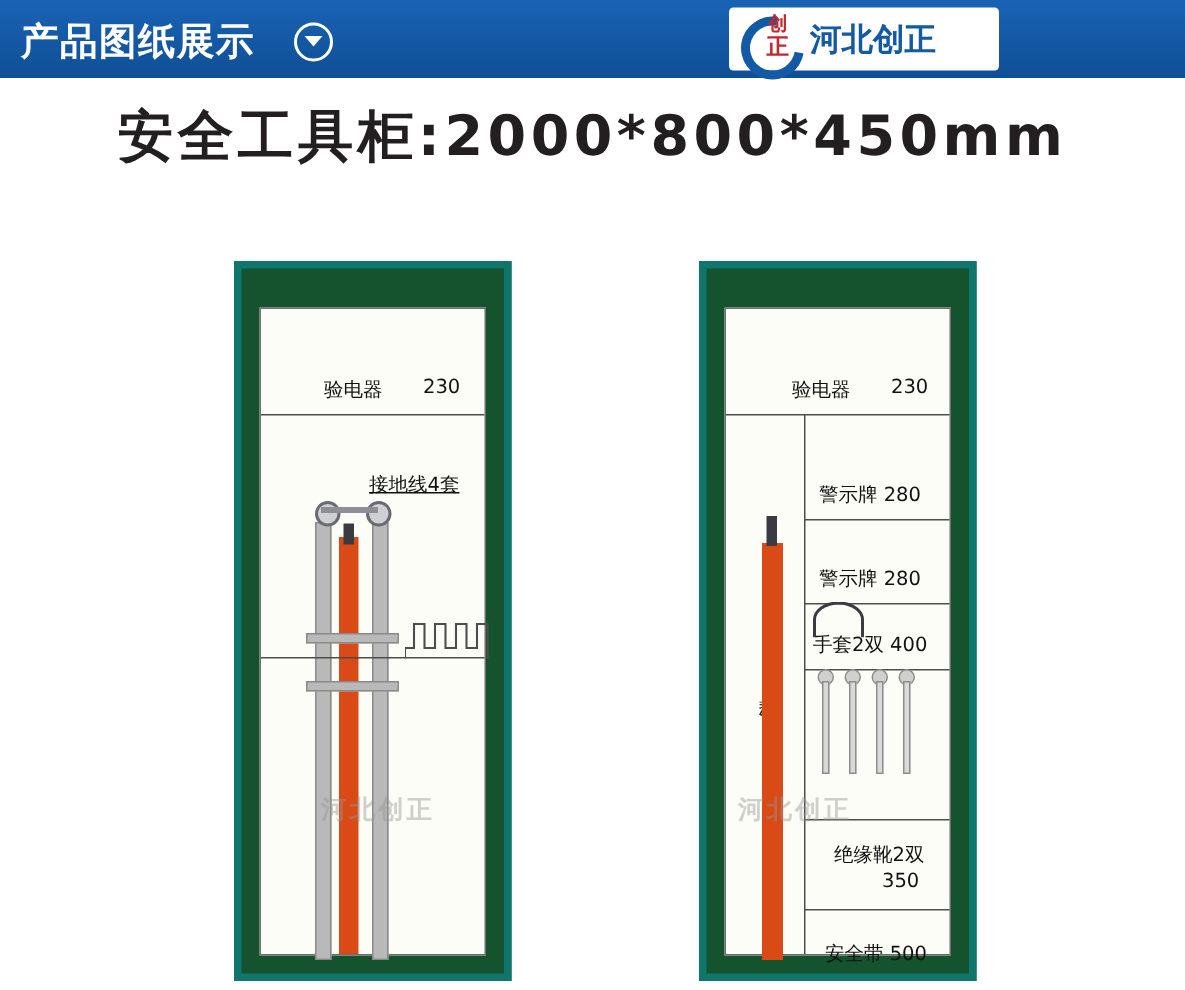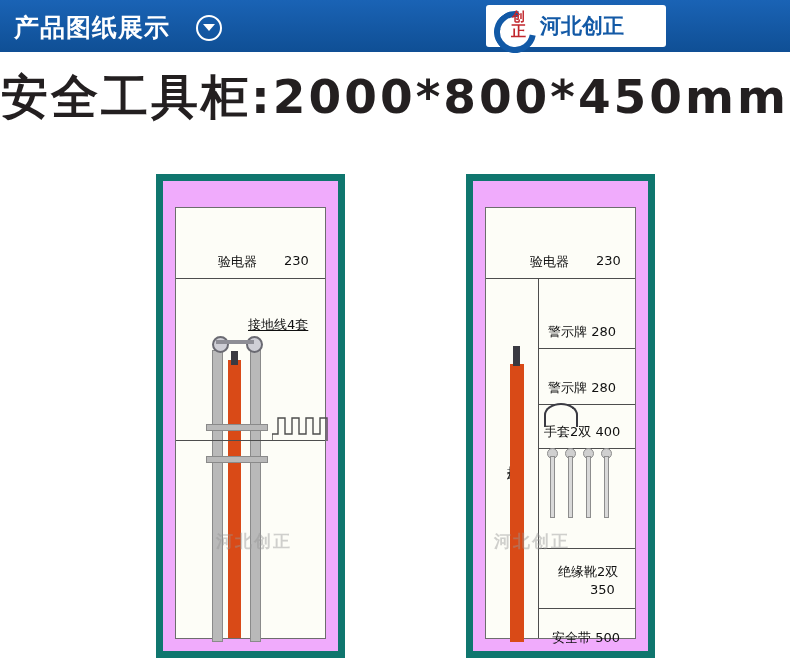--- a/index.html
+++ b/index.html
@@ -57,29 +57,29 @@
     color:#c1272d;font-size:15px;font-weight:bold;line-height:15px;
   }
   .logo-text{
     color:#1259a6;font-size:21px;font-weight:bold;margin-left:4px;
     letter-spacing:0px;
   }
   
   .main-title{
     position:absolute;left:0;top:66px;width:790px;
     text-align:center;
-    font-size:47px;font-weight:bold;color:#231f20;
+    font-size:37px;font-weight:bold;color:#231f20;
     letter-spacing:3px;
     font-family:"DejaVu Sans","Liberation Sans",sans-serif;
   }
   
   .cabinet{
     position:absolute;
-    background:#f0abfc;
-    border:7px solid #0f766e;
+    background:#14532d;
+    border:5px solid #0f766e;
   }
   .cab-left{left:156px;top:174px;width:175px;height:470px;}
   .cab-right{left:466px;top:174px;width:175px;height:470px;}
   .cab-inner{
     position:absolute;left:12px;top:26px;right:12px;bottom:12px;
     background:#fdfdf7;border:1px solid #6d6d6d;
   }
   .shelf{
     position:absolute;left:0;right:0;height:1px;background:#4d4d4d;
   }

